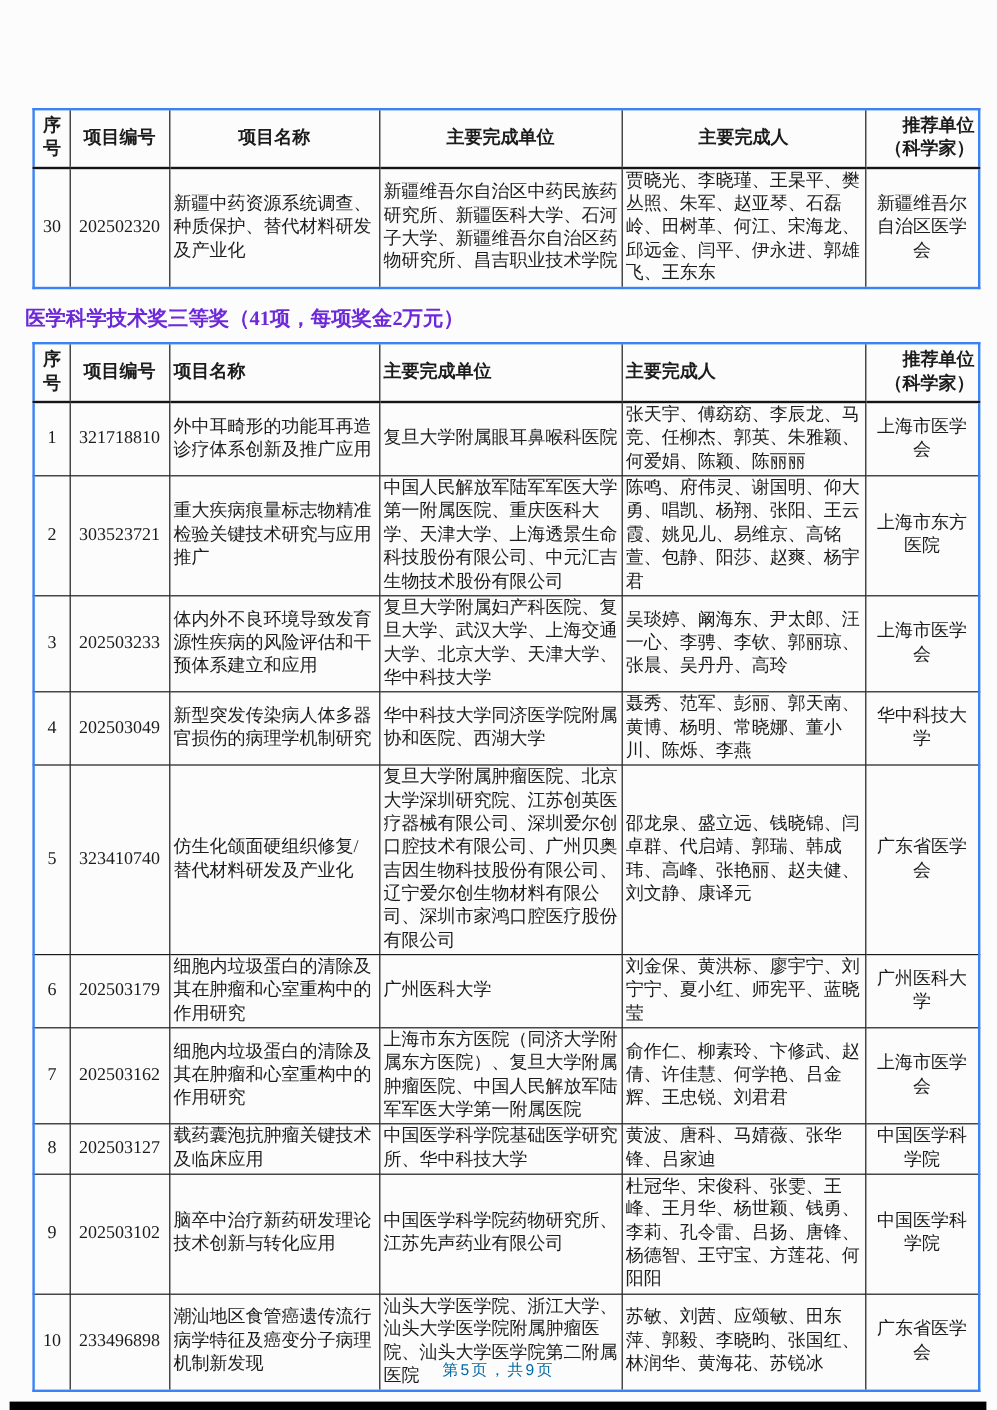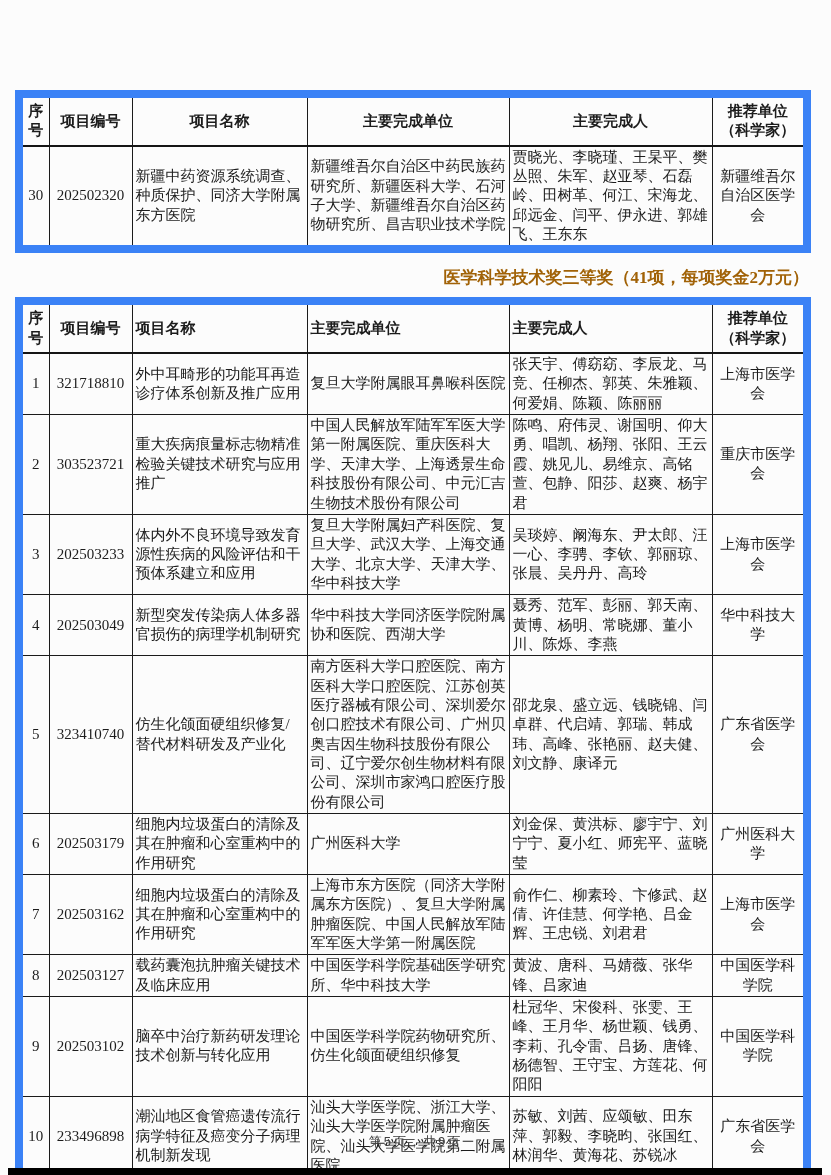--- a/index.html
+++ b/index.html
@@ -9,54 +9,54 @@
     position:relative;
     overflow:hidden;
     font-family:"Liberation Serif","DejaVu Serif",serif;
     color:#1c1c1c;
   }
   .sheet{position:absolute;inset:0;}
   table{
     border-collapse:collapse;
     table-layout:fixed;
     width:788px;
-    margin-left:15px;
-    border:8px solid #3b82f6;
+    margin-left:27px;
+    border:2px solid #3b82f6;
   }
   th,td{
     border:1px solid #1b1b1b;
     padding:1px 3px;
     font-size:15px;
     line-height:1.29;
     vertical-align:middle;
     word-break:break-all;
   }
   thead th{
     font-weight:bold;
     border-bottom:2px solid #151515;
     padding:4px 3px;
   }
   .c{text-align:center;}
   .l{text-align:left;}
-  .prewrap{white-space:pre-line;}
+  .prewrap{white-space:pre-line;text-align:right;}
   .tbl-top{margin-top:90px;}
   .section-title{
     width:788px;margin:13px 0 8px 21px;
-    text-align:right;
+    text-align:left;
     font-weight:bold;
     font-size:17px;
-    color:#a16207;
+    color:#6d28d9;
   }
   .page-footer{
     position:absolute;
     left:0;right:0;bottom:24px;
     text-align:center;
     font-size:13px;
     letter-spacing:2px;
-    color:#404040;
+    color:#0369a1;
     font-family:"Liberation Sans","DejaVu Sans",sans-serif;
   }
   .bottom-bar{
     position:absolute;
     left:8px;right:9px;bottom:0;
     height:7px;
     background:#000;
   }
 </style>
 </head>
@@ -81,21 +81,21 @@
         <th class="c">主要完成单位</th>
         <th class="c">主要完成人</th>
         <th class="c prewrap">推荐单位
 （科学家）</th>
       </tr>
     </thead>
     <tbody>
       <tr>
         <td class="c">30</td>
         <td class="c">202502320</td>
-        <td class="l">新疆中药资源系统调查、种质保护、同济大学附属东方医院</td>
+        <td class="l">新疆中药资源系统调查、种质保护、替代材料研发及产业化</td>
         <td class="l">新疆维吾尔自治区中药民族药研究所、新疆医科大学、石河子大学、新疆维吾尔自治区药物研究所、昌吉职业技术学院</td>
         <td class="l">贾晓光、李晓瑾、王杲平、樊丛照、朱军、赵亚琴、石磊岭、田树革、何江、宋海龙、邱远金、闫平、伊永进、郭雄飞、王东东</td>
         <td class="c">新疆维吾尔自治区医学会</td>
       </tr>
     </tbody>
   </table>
 
   <div class="section-title">医学科学技术奖三等奖（41项，每项奖金2万元）</div>
 
   <table>
@@ -126,21 +126,21 @@
         <td class="l">复旦大学附属眼耳鼻喉科医院</td>
         <td class="l">张天宇、傅窈窈、李辰龙、马竞、任柳杰、郭英、朱雅颖、何爱娟、陈颖、陈丽丽</td>
         <td class="c">上海市医学会</td>
       </tr>
       <tr>
         <td class="c">2</td>
         <td class="c">303523721</td>
         <td class="l">重大疾病痕量标志物精准检验关键技术研究与应用推广</td>
         <td class="l">中国人民解放军陆军军医大学第一附属医院、重庆医科大学、天津大学、上海透景生命科技股份有限公司、中元汇吉生物技术股份有限公司</td>
         <td class="l">陈鸣、府伟灵、谢国明、仰大勇、唱凯、杨翔、张阳、王云霞、姚见儿、易维京、高铭萱、包静、阳莎、赵爽、杨宇君</td>
-        <td class="c">重庆市医学会</td>
+        <td class="c">上海市东方医院</td>
       </tr>
       <tr>
         <td class="c">3</td>
         <td class="c">202503233</td>
         <td class="l">体内外不良环境导致发育源性疾病的风险评估和干预体系建立和应用</td>
         <td class="l">复旦大学附属妇产科医院、复旦大学、武汉大学、上海交通大学、北京大学、天津大学、华中科技大学</td>
         <td class="l">吴琰婷、阚海东、尹太郎、汪一心、李骋、李钦、郭丽琼、张晨、吴丹丹、高玲</td>
         <td class="c">上海市医学会</td>
       </tr>
       <tr>
@@ -148,21 +148,21 @@
         <td class="c">202503049</td>
         <td class="l">新型突发传染病人体多器官损伤的病理学机制研究</td>
         <td class="l">华中科技大学同济医学院附属协和医院、西湖大学</td>
         <td class="l">聂秀、范军、彭丽、郭天南、黄博、杨明、常晓娜、董小川、陈烁、李燕</td>
         <td class="c">华中科技大学</td>
       </tr>
       <tr>
         <td class="c">5</td>
         <td class="c">323410740</td>
         <td class="l">仿生化颌面硬组织修复/替代材料研发及产业化</td>
-        <td class="l">南方医科大学口腔医院、南方医科大学口腔医院、江苏创英医疗器械有限公司、深圳爱尔创口腔技术有限公司、广州贝奥吉因生物科技股份有限公司、辽宁爱尔创生物材料有限公司、深圳市家鸿口腔医疗股份有限公司</td>
+        <td class="l">复旦大学附属肿瘤医院、北京大学深圳研究院、江苏创英医疗器械有限公司、深圳爱尔创口腔技术有限公司、广州贝奥吉因生物科技股份有限公司、辽宁爱尔创生物材料有限公司、深圳市家鸿口腔医疗股份有限公司</td>
         <td class="l">邵龙泉、盛立远、钱晓锦、闫卓群、代启靖、郭瑞、韩成玮、高峰、张艳丽、赵夫健、刘文静、康译元</td>
         <td class="c">广东省医学会</td>
       </tr>
       <tr>
         <td class="c">6</td>
         <td class="c">202503179</td>
         <td class="l">细胞内垃圾蛋白的清除及其在肿瘤和心室重构中的作用研究</td>
         <td class="l">广州医科大学</td>
         <td class="l">刘金保、黄洪标、廖宇宁、刘宁宁、夏小红、师宪平、蓝晓莹</td>
         <td class="c">广州医科大学</td>
@@ -180,21 +180,21 @@
         <td class="c">202503127</td>
         <td class="l">载药囊泡抗肿瘤关键技术及临床应用</td>
         <td class="l">中国医学科学院基础医学研究所、华中科技大学</td>
         <td class="l">黄波、唐科、马婧薇、张华锋、吕家迪</td>
         <td class="c">中国医学科学院</td>
       </tr>
       <tr>
         <td class="c">9</td>
         <td class="c">202503102</td>
         <td class="l">脑卒中治疗新药研发理论技术创新与转化应用</td>
-        <td class="l">中国医学科学院药物研究所、仿生化颌面硬组织修复</td>
+        <td class="l">中国医学科学院药物研究所、江苏先声药业有限公司</td>
         <td class="l">杜冠华、宋俊科、张雯、王峰、王月华、杨世颖、钱勇、李莉、孔令雷、吕扬、唐锋、杨德智、王守宝、方莲花、何阳阳</td>
         <td class="c">中国医学科学院</td>
       </tr>
       <tr>
         <td class="c">10</td>
         <td class="c">233496898</td>
         <td class="l">潮汕地区食管癌遗传流行病学特征及癌变分子病理机制新发现</td>
         <td class="l">汕头大学医学院、浙江大学、汕头大学医学院附属肿瘤医院、汕头大学医学院第二附属医院</td>
         <td class="l">苏敏、刘茜、应颂敏、田东萍、郭毅、李晓昀、张国红、林润华、黄海花、苏锐冰</td>
         <td class="c">广东省医学会</td>

